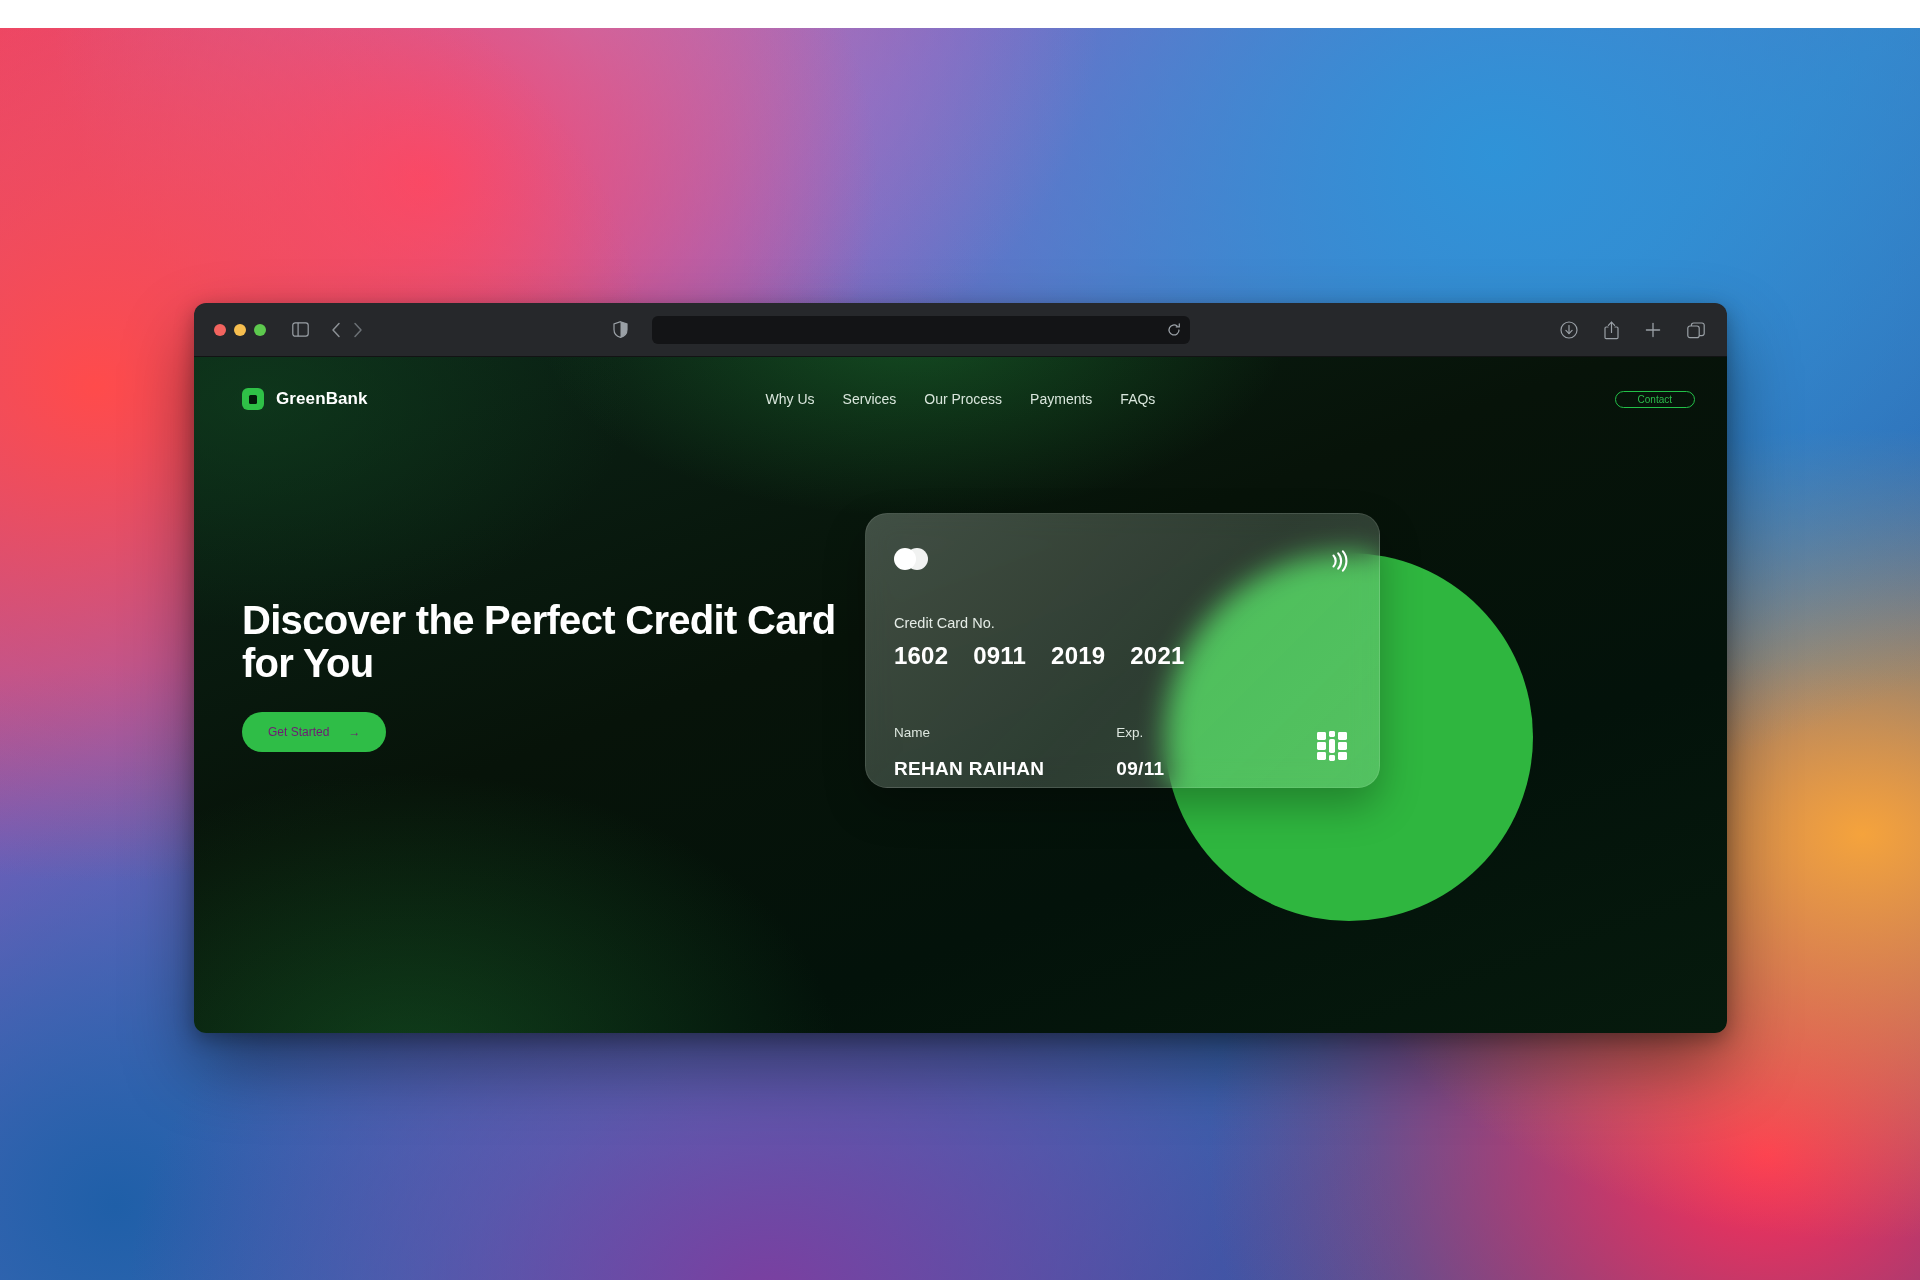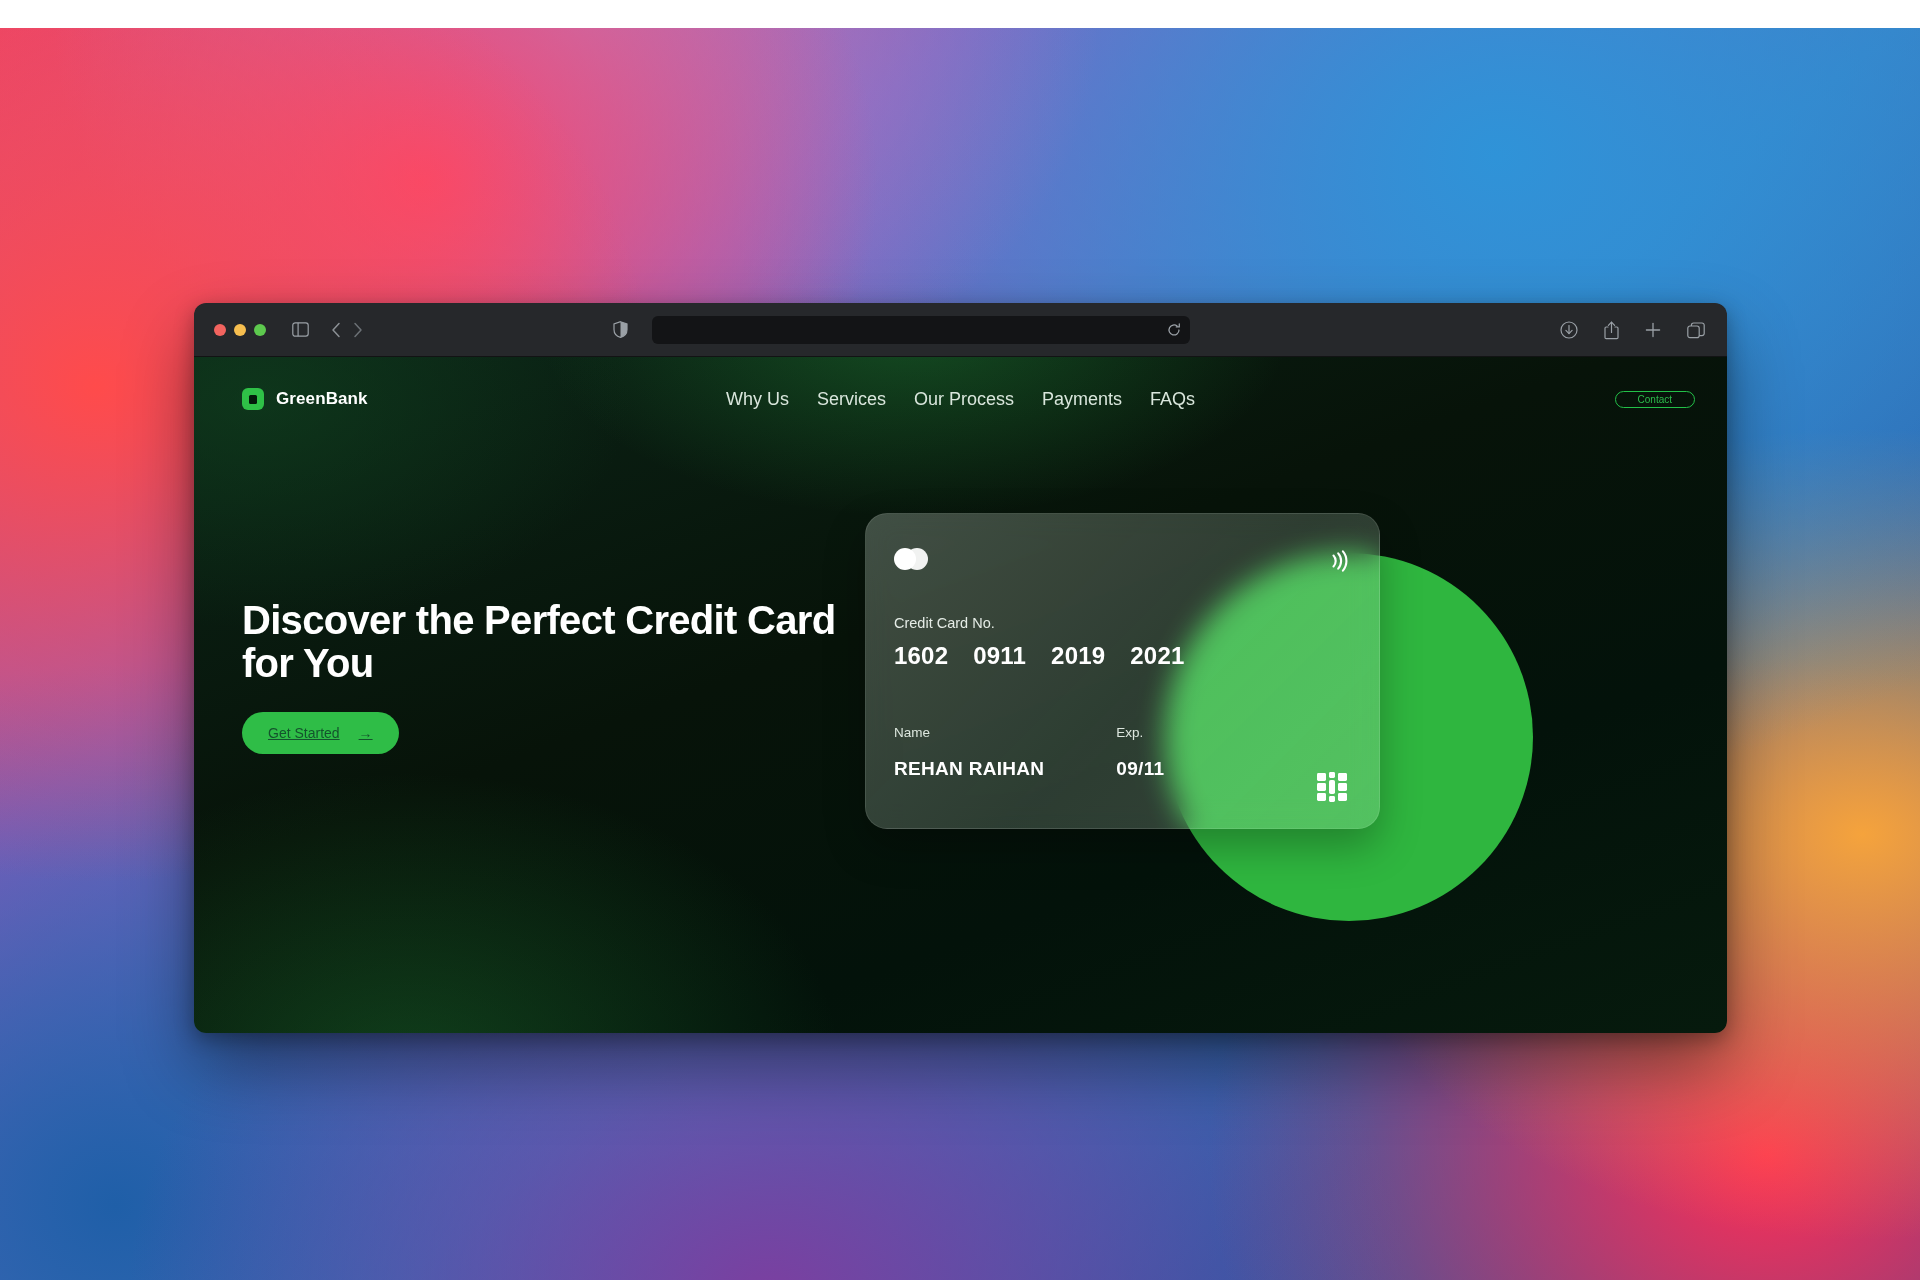--- a/index.html
+++ b/index.html
@@ -89,21 +89,21 @@
     display: flex; align-items: center; justify-content: center;
   }
   #brand-mark .inner { width: 8px; height: 9px; background: #04180b; border-radius: 1.5px; }
   #brand-name { color: #ffffff; font-size: 17px; font-weight: 700; letter-spacing: .1px; }
 
   #main-nav {
     position: absolute; left: 50%; transform: translateX(-50%);
     display: flex; gap: 28px;
   }
   .nav-link {
-    color: #d9e6dc; font-size: 18px; text-decoration: none; white-space: nowrap;
+    color: #d9e6dc; font-size: 14px; text-decoration: none; white-space: nowrap;
   }
 
   #contact-button {
     position: absolute; right: 32px;
     border: 1px solid #23c048; color: #2cbb4b;
     background: transparent; border-radius: 999px;
     padding: 2px 22px; font-size: 10px; font-family: inherit; cursor: pointer;
   }
 
   
@@ -113,36 +113,36 @@
   #hero-title {
     color: #ffffff; font-size: 40px; line-height: 1.07;
     font-weight: 700; letter-spacing: -0.7px; max-width: 600px;
   }
   #hero-sub {
     margin-top: 26px; color: #c6d4c9; font-size: 15.5px; line-height: 1.62;
     max-width: 500px; white-space: pre-line;
   }
   #get-started-button {
     margin-top: 27px; display: inline-flex; align-items: center; gap: 19px;
-    background: #2fbd47; color: #14532d; border: none; border-radius: 999px;
-    padding: 13px 26px; font-size: 14px; font-family: inherit; cursor: pointer; text-decoration: underline;
+    background: #2fbd47; color: #701a75; border: none; border-radius: 999px;
+    padding: 13px 26px; font-size: 12px; font-family: inherit; cursor: pointer;
   }
 
   
   #hero-visual { position: relative; flex: 1; }
 
   #green-circle {
     position: absolute; left: 283px; top: 112px;
     width: 368px; height: 368px; border-radius: 50%;
     background: #2fb63f;
   }
 
   #credit-card {
     position: absolute; left: -17px; top: 72px;
-    width: 515px; height: 316px; border-radius: 22px;
+    width: 515px; height: 275px; border-radius: 22px;
     background: linear-gradient(135deg, rgba(230,245,232,.26) 0%, rgba(208,232,212,.20) 55%, rgba(200,228,205,.24) 100%);
     backdrop-filter: blur(14px);
     -webkit-backdrop-filter: blur(14px);
     border: 1px solid rgba(255,255,255,.10);
     box-shadow: 0 18px 40px rgba(0,0,0,.28);
     padding: 34px 28px;
     overflow: hidden;
   }
   #card-top { display: flex; align-items: flex-start; justify-content: space-between; }
   #mastercard-logo { position: relative; width: 34px; height: 22px; }

